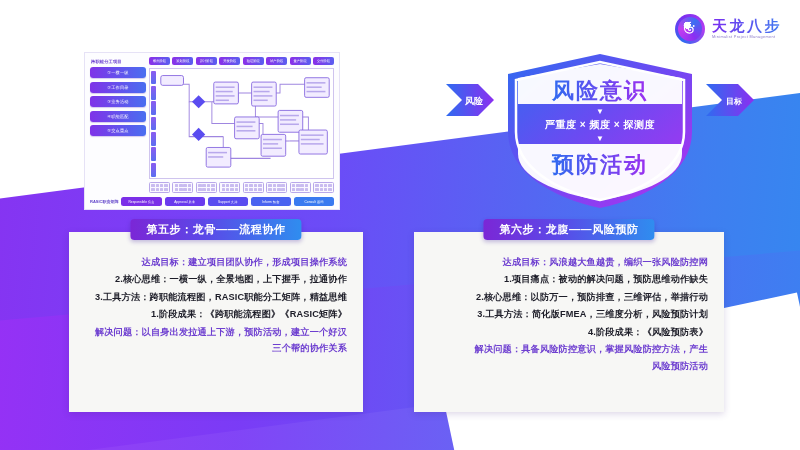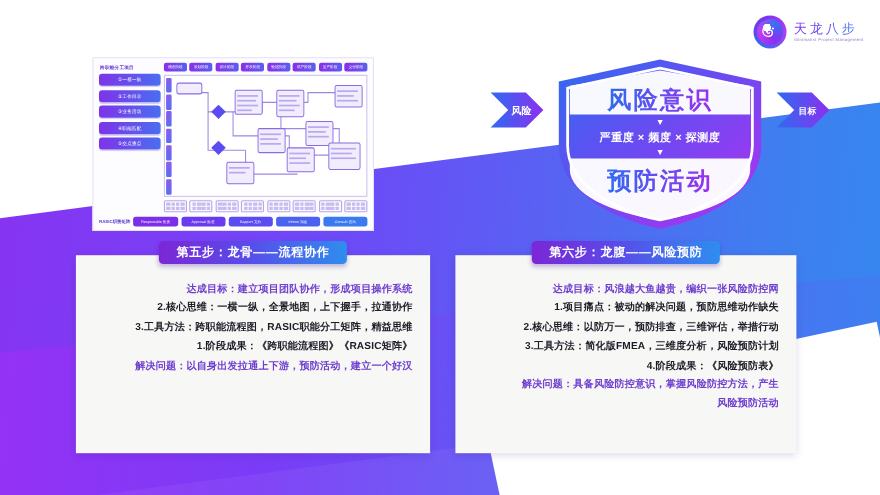--- a/index.html
+++ b/index.html
@@ -33,21 +33,21 @@
     display:flex;align-items:center;justify-content:center;position:relative;
   }
   .logo-mark::after{
     content:"";position:absolute;inset:3px;border-radius:50%;
     background:radial-gradient(circle at 38% 34%,#ffffff 0 16%,rgba(255,255,255,0) 17%),
                conic-gradient(from 30deg,#3b6ff2,#8a2ff2,#c43df0,#3b6ff2);
   }
   .logo-swirl{position:absolute;z-index:2;width:17px;height:17px;}
   .logo-text{display:flex;flex-direction:column;line-height:1;}
   .logo-cn{
-    font-size:12px;font-weight:normal;letter-spacing:2.5px;
+    font-size:15px;font-weight:bold;letter-spacing:2.5px;
     background:linear-gradient(90deg,#7a2ff0,#3f7af0);
     -webkit-background-clip:text;background-clip:text;color:transparent;
   }
   .logo-en{font-size:3.6px;color:#8a78c8;letter-spacing:.35px;margin-top:3px;transform:scale(1.05);transform-origin:left;}
 
   
   #diagram{
     position:absolute;left:84px;top:52px;width:256px;height:158px;
     background:#fdfdff;border:1px solid #e6e2f6;z-index:20;
     display:flex;flex-direction:column;padding:4px 5px 3px 5px;box-sizing:border-box;
@@ -89,21 +89,21 @@
 
   
   #shield-wrap{position:absolute;left:432px;top:48px;width:336px;height:164px;z-index:20;}
 
   
   .card{
     position:absolute;background:#f7f7f5;z-index:30;
     box-shadow:0 2px 7px rgba(60,30,120,.18);
     padding:26px 16px 14px 16px;box-sizing:border-box;
   }
-  #card-left{left:69px;top:232px;width:322px;height:180px;}
+  #card-left{left:69px;top:232px;width:294px;height:180px;}
   #card-right{left:414px;top:232px;width:310px;height:180px;}
   .card-pill{
     position:absolute;top:-13px;left:50%;transform:translateX(-50%);
     height:21px;padding:0 16px;border-radius:4px;white-space:nowrap;
     background:linear-gradient(90deg,#7b27d6 0%,#5a4ae8 45%,#2f8def 100%);
     color:#ffffff;font-size:11px;font-weight:bold;letter-spacing:.6px;
     display:flex;align-items:center;justify-content:center;
     box-shadow:0 2px 4px rgba(70,40,160,.3);
   }
   .card-line{font-size:9.2px;line-height:1.08;margin-bottom:7.5px;letter-spacing:.15px;white-space:nowrap;text-align:right;}
@@ -372,20 +372,21 @@
   </svg>
 </div>
 
 <div class="card" id="card-left">
   <div class="card-pill">第五步：龙骨——流程协作</div>
   <div class="card-line goal">达成目标：建立项目团队协作，形成项目操作系统</div>
   <div class="card-line item">2.核心思维：一横一纵，全景地图，上下握手，拉通协作</div>
   <div class="card-line item">3.工具方法：跨职能流程图，RASIC职能分工矩阵，精益思维</div>
   <div class="card-line item">1.阶段成果：《跨职能流程图》《RASIC矩阵》</div>
   <div class="card-line solve">解决问题：以自身出发拉通上下游，预防活动，建立一个好汉</div>
+  <div class="card-line solve2">三个帮的协作关系</div>
 </div>
 
 <div class="card" id="card-right">
   <div class="card-pill">第六步：龙腹——风险预防</div>
   <div class="card-line goal">达成目标：风浪越大鱼越贵，编织一张风险防控网</div>
   <div class="card-line item">1.项目痛点：被动的解决问题，预防思维动作缺失</div>
   <div class="card-line item">2.核心思维：以防万一，预防排查，三维评估，举措行动</div>
   <div class="card-line item">3.工具方法：简化版FMEA，三维度分析，风险预防计划</div>
   <div class="card-line item">4.阶段成果：《风险预防表》</div>
   <div class="card-line solve">解决问题：具备风险防控意识，掌握风险防控方法，产生</div>

